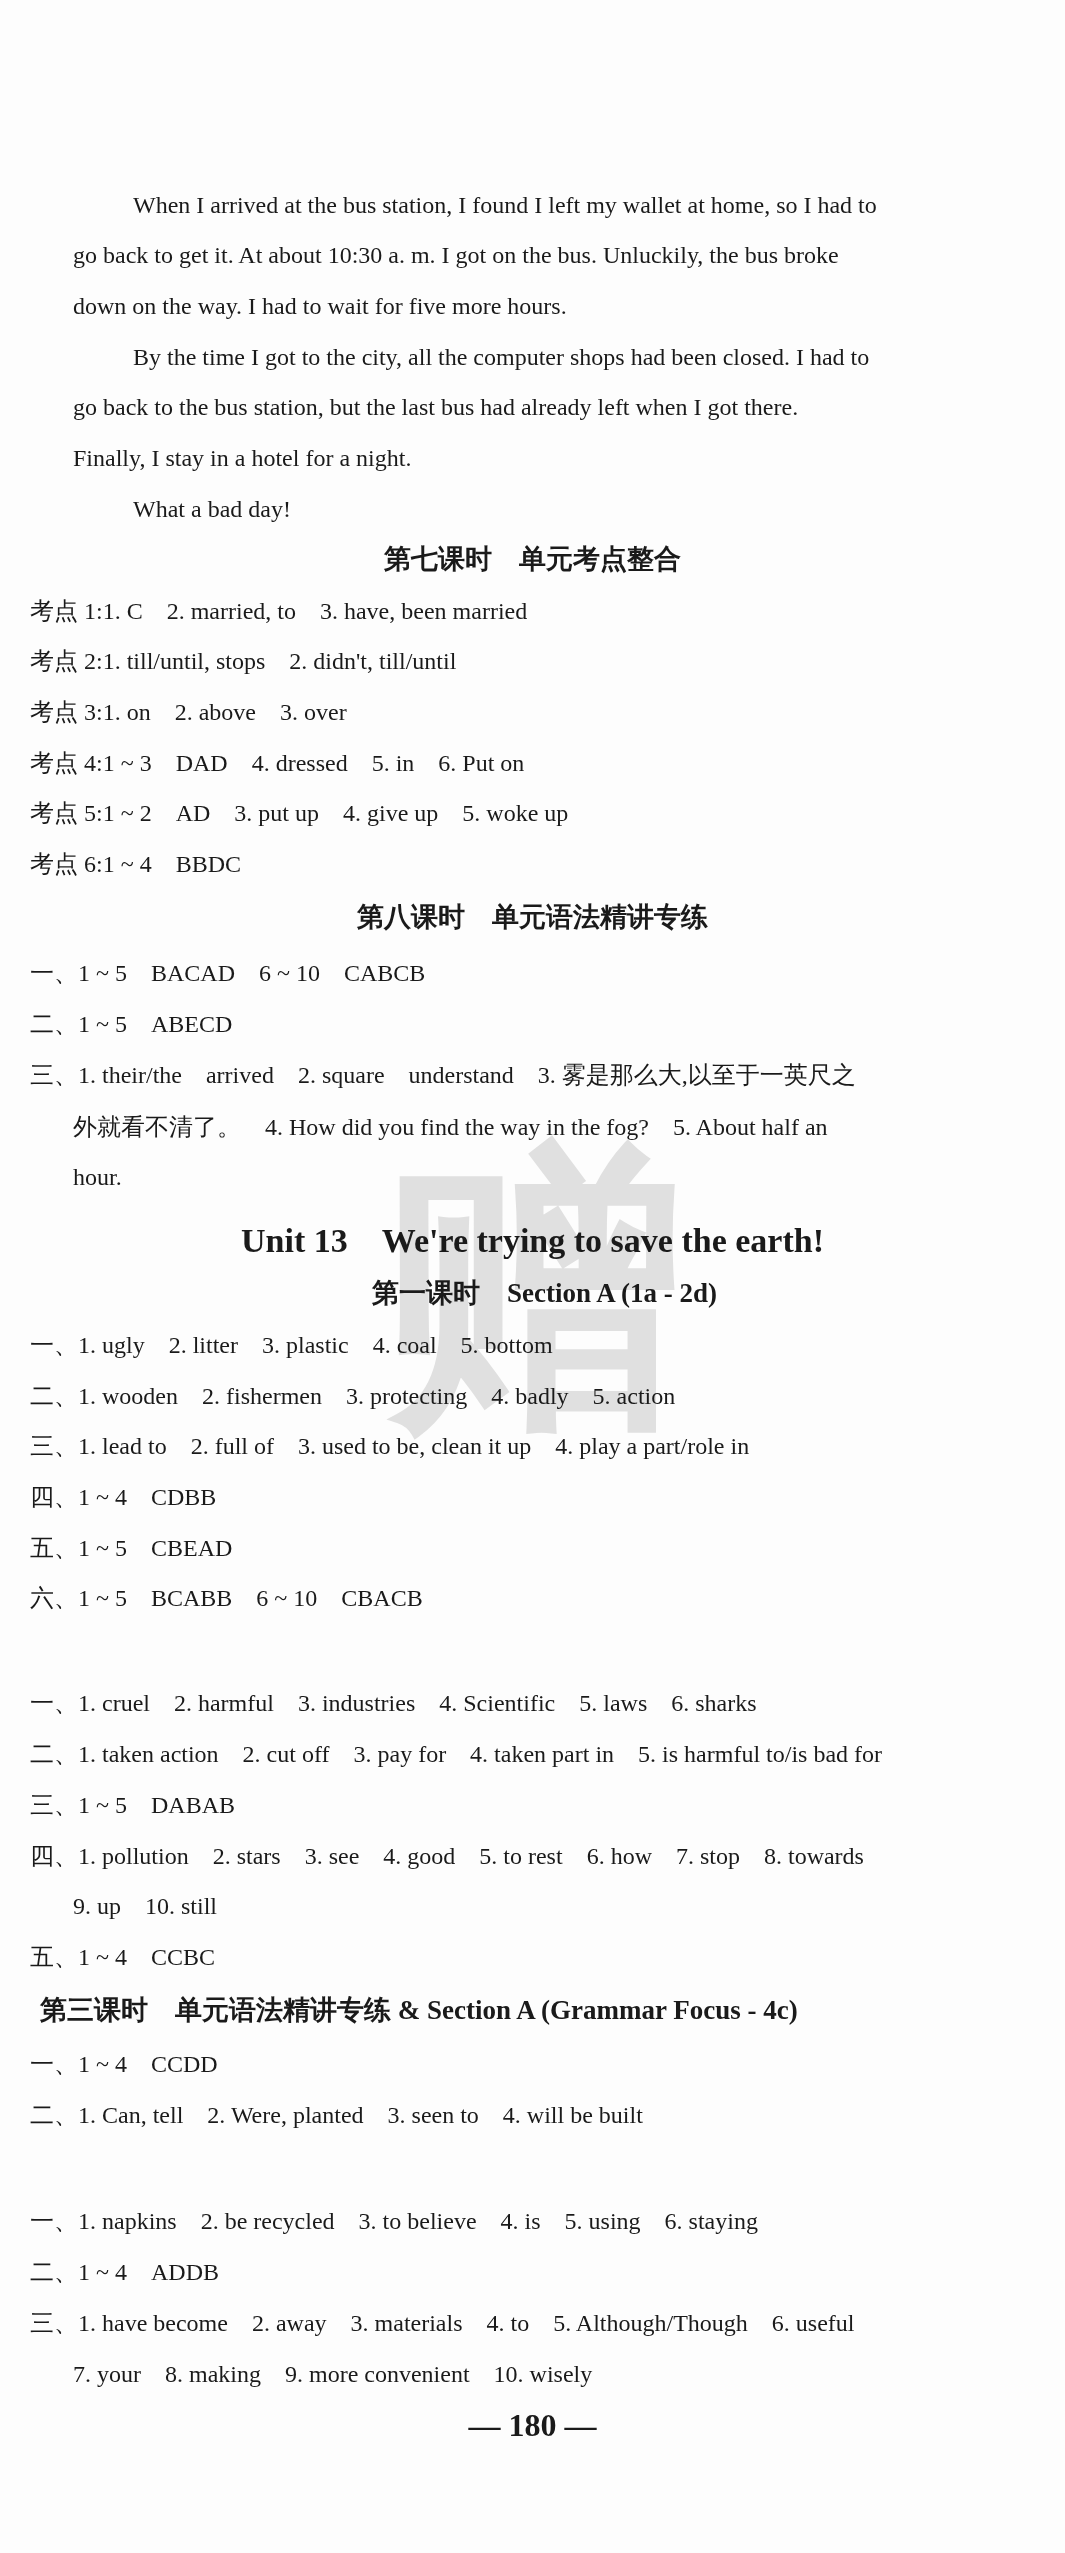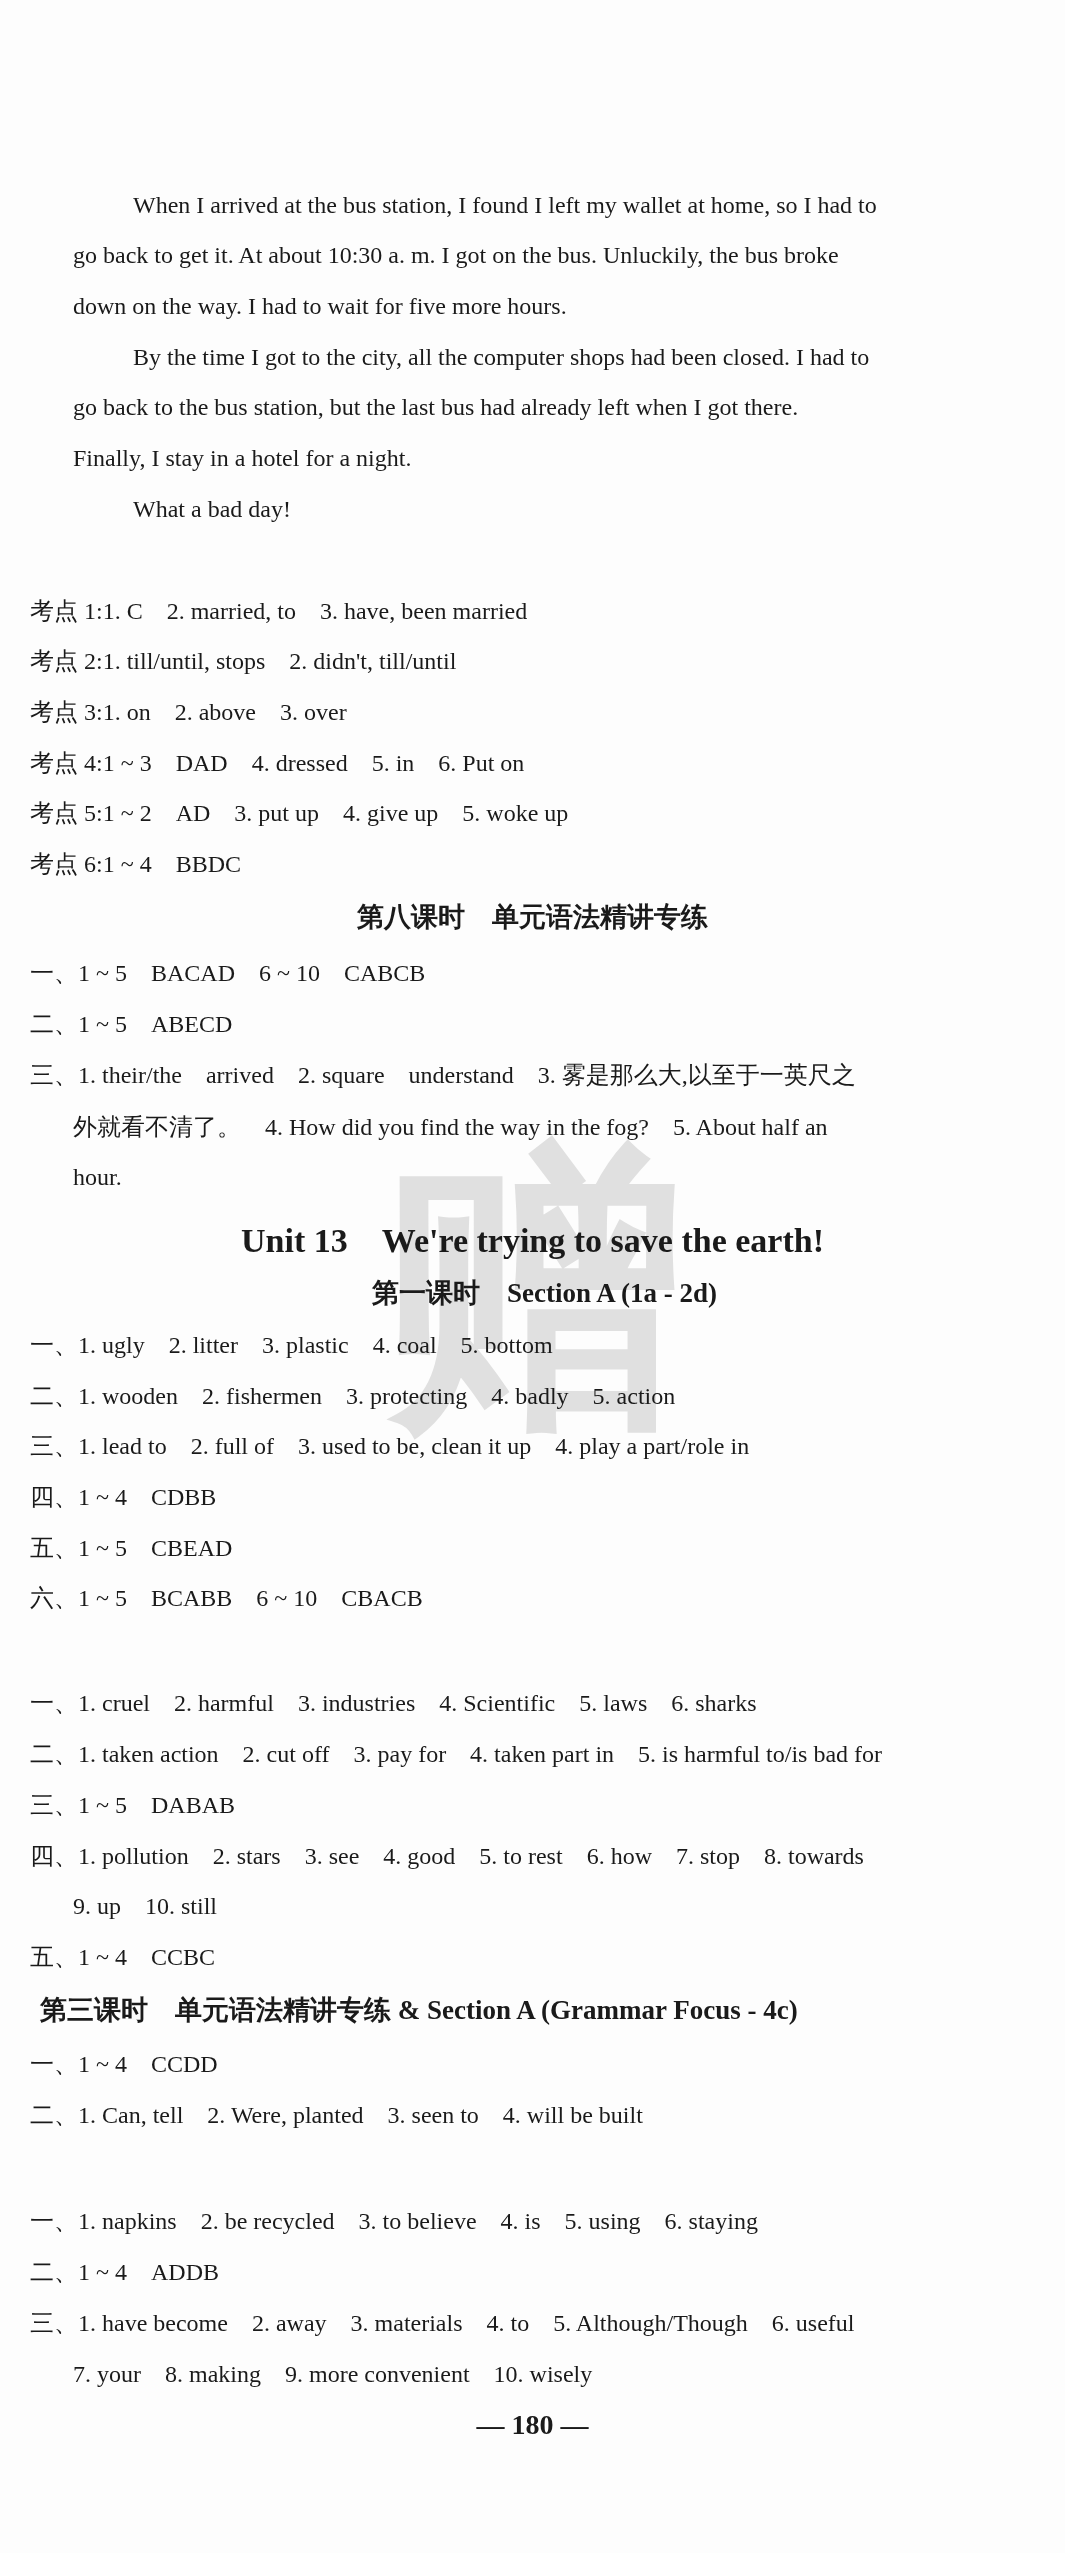--- a/index.html
+++ b/index.html
@@ -45,40 +45,41 @@
   .unit-title {
     text-align: center;
     font-weight: bold;
     font-size: 34px;
     line-height: 40px;
     margin-top: 7px;
   }
   .page-num {
     text-align: center;
     font-weight: bold;
-    font-size: 28px;
+    font-size: 32px;
   }
 </style>
 </head>
 <body>
 
 <div class="page">
 
   <div class="watermark">赠</div>
 
   <div class="line para" style="top:190px;">When I arrived at the bus station, I found I left my wallet at home, so I had to</div>
   <div class="line cont" style="top:240px;">go back to get it.  At about 10:30 a. m.  I got on the bus.  Unluckily, the bus broke</div>
   <div class="line cont" style="top:291px;">down on the way.  I had to wait for five more hours.</div>
 
   <div class="line para" style="top:342px;">By the time I got to the city, all the computer shops had been closed.  I had to</div>
   <div class="line cont" style="top:392px;">go back to the bus station, but the last bus had already left when I got there.</div>
   <div class="line cont" style="top:443px;">Finally, I stay in a hotel for a night.</div>
 
   <div class="line para" style="top:494px;">What a bad day!</div>
 
+  <div class="line heading" style="top:544px;">第七课时　单元考点整合</div>
   <div class="line ans" style="top:596px;">考点 1:1. C　2. married, to　3. have, been married</div>
   <div class="line ans" style="top:646px;">考点 2:1. till/until, stops　2. didn't, till/until</div>
   <div class="line ans" style="top:697px;">考点 3:1. on　2. above　3. over</div>
   <div class="line ans" style="top:748px;">考点 4:1 ~ 3　DAD　4. dressed　5. in　6. Put on</div>
   <div class="line ans" style="top:798px;">考点 5:1 ~ 2　AD　3. put up　4. give up　5. woke up</div>
   <div class="line ans" style="top:849px;">考点 6:1 ~ 4　BBDC</div>
 
   <div class="line heading" style="top:902px;">第八课时　单元语法精讲专练</div>
   <div class="line ans" style="top:958px;">一、1 ~ 5　BACAD　6 ~ 10　CABCB</div>
   <div class="line ans" style="top:1009px;">二、1 ~ 5　ABECD</div>

